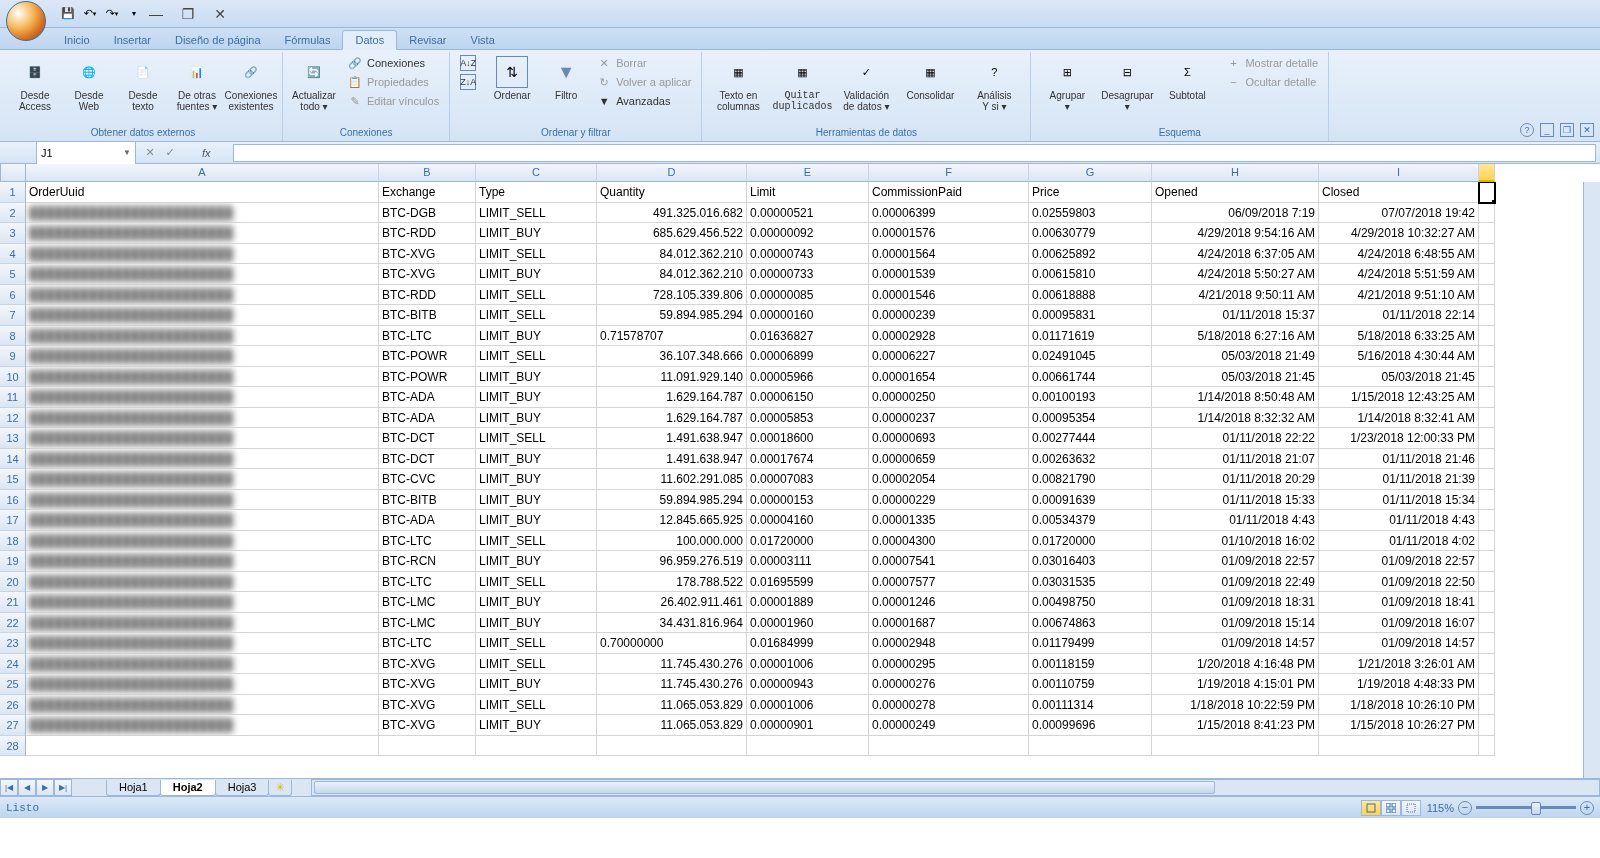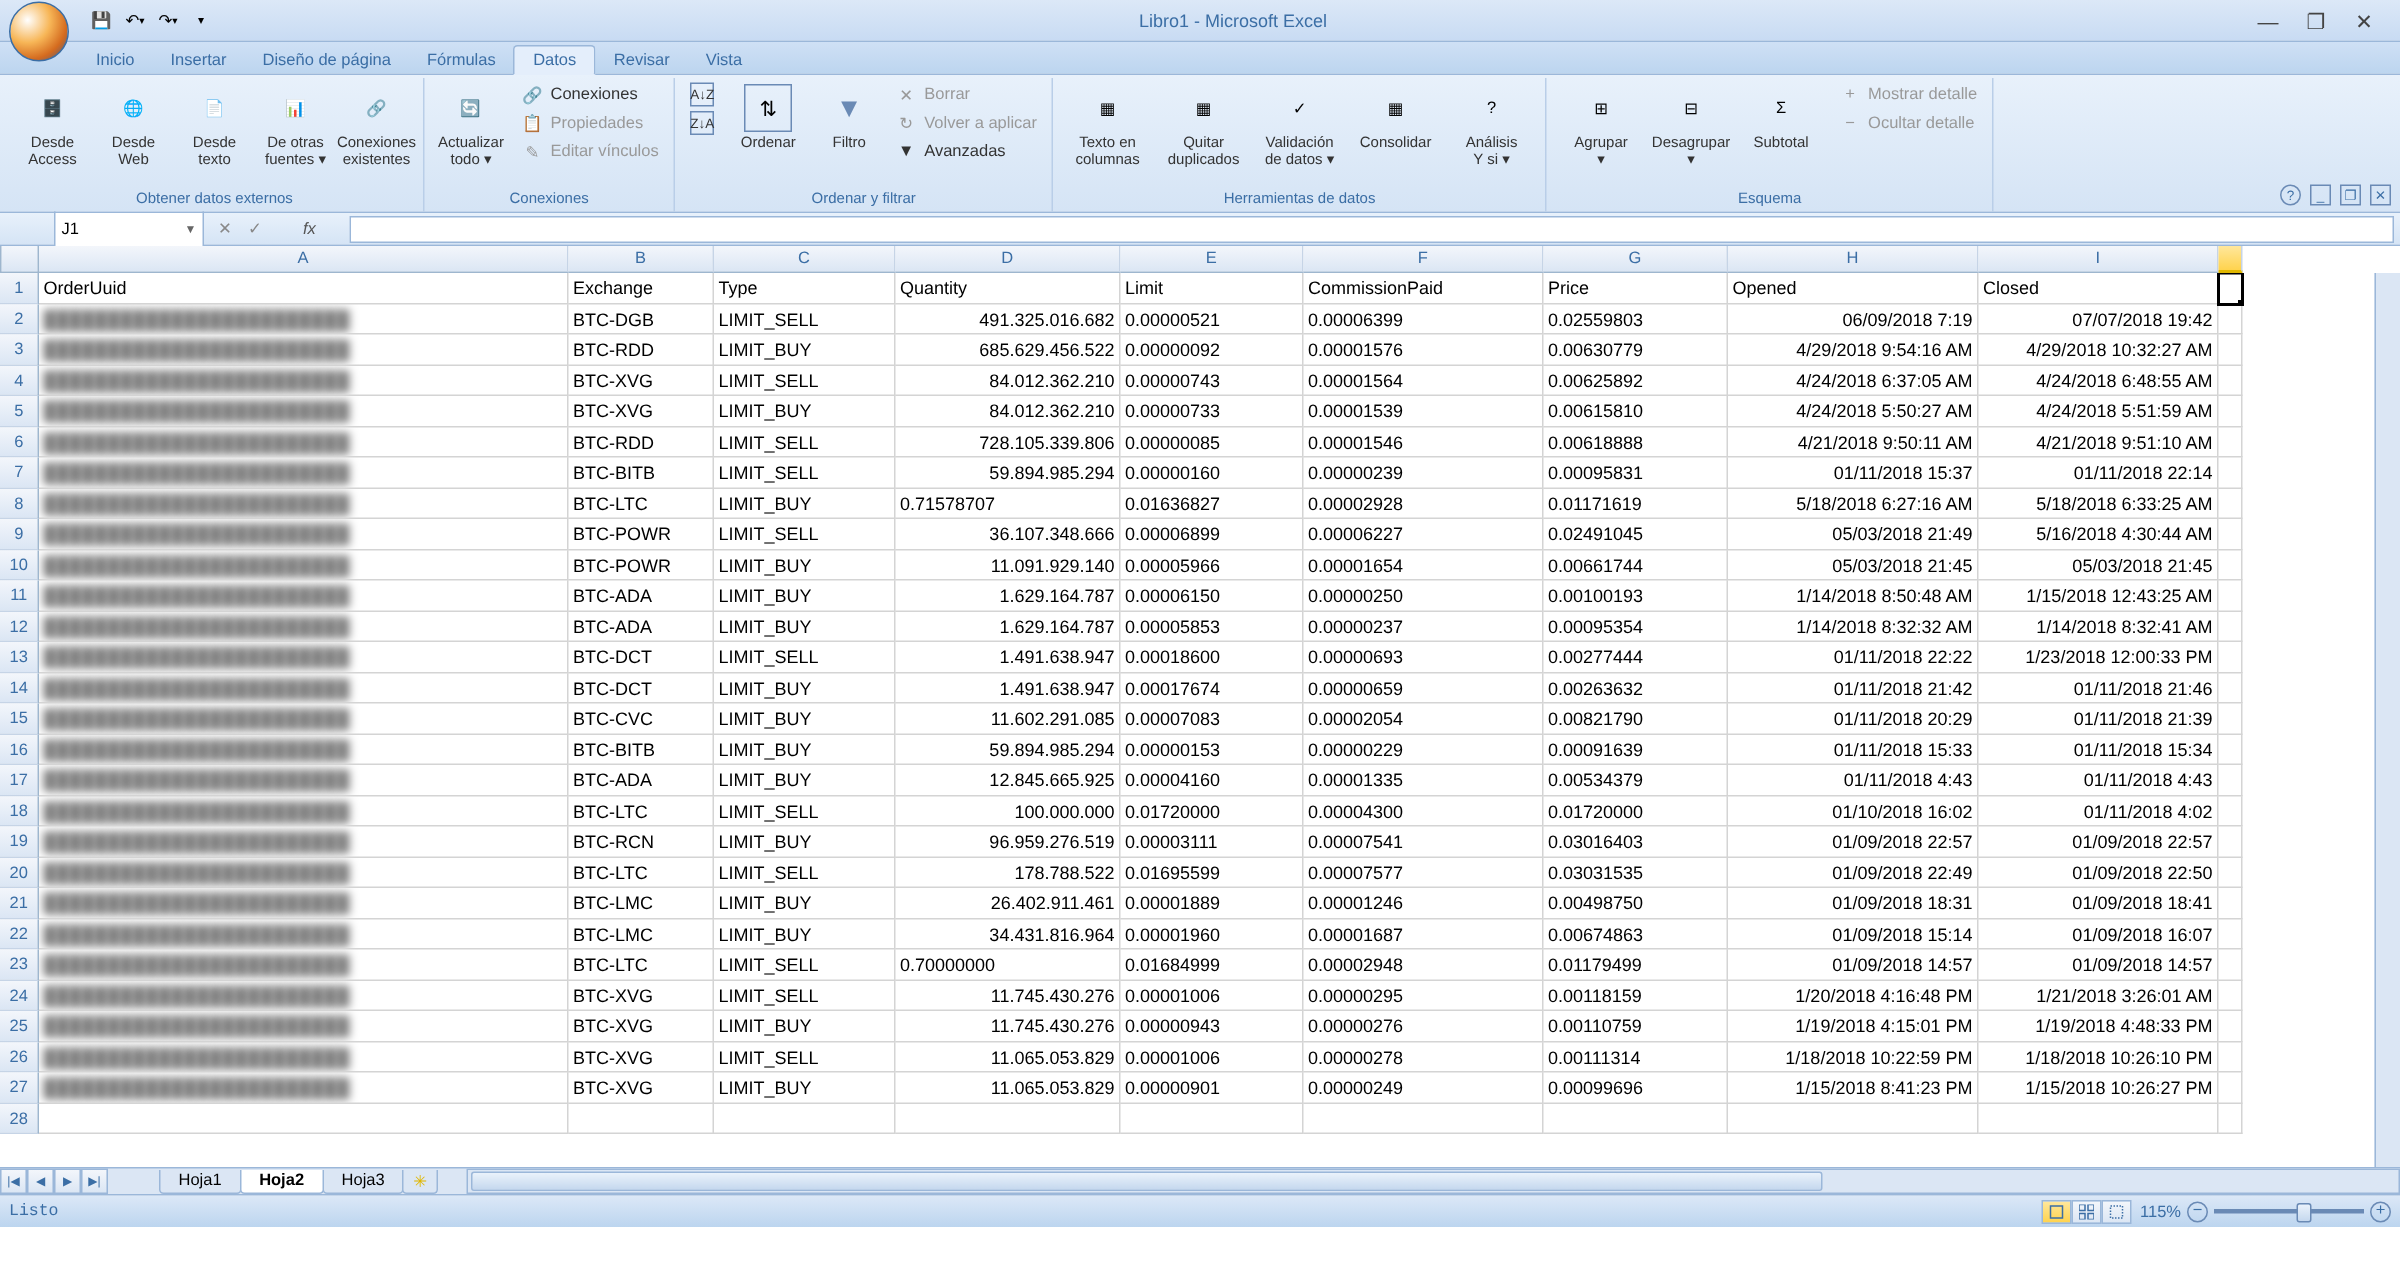--- a/index.html
+++ b/index.html
@@ -88,21 +88,20 @@
     <div class="qat-btn">
         <span>↶</span>
         <span style="font-size:7px;">▾</span>
       </div>
     <div class="qat-btn">
         <span>↷</span>
         <span style="font-size:7px;">▾</span>
       </div>
     <div class="qat-btn" style="font-size:8px;">▾</div>
   </div>
-  <div class="title">Libro1 - Microsoft Excel</div>
   <div class="win-controls">
     <span>—</span>
     <span>❐</span>
     <span>✕</span>
   </div>
 </div>
 
 <div class="tabs-row" id="tabs">
     <div class="tab">Inicio</div>
     <div class="tab">Insertar</div>
@@ -205,21 +204,21 @@
   </div>
   <div class="group">
     <div class="group-body" id="g4">
         <div class="rbtn-v" style="width: 60px;">
           <div class="ricon">▦</div>
           <div class="rlabel" style="white-space:pre;">Texto en
 columnas</div>
         </div>
         <div class="rbtn-v" style="width: 60px;">
           <div class="ricon">▦</div>
-          <div class="rlabel" style="white-space:pre;">Quitar
+          <div class="rlabel" style="white-space:pre;font-family:Liberation Mono, monospace;">Quitar
 duplicados</div>
         </div>
         <div class="rbtn-v" style="width: 60px;">
           <div class="ricon">✓</div>
           <div class="rlabel" style="white-space:pre;">Validación
 de datos ▾</div>
         </div>
         <div class="rbtn-v" style="width: 60px;">
           <div class="ricon">▦</div>
           <div class="rlabel" style="white-space:pre;">Consolidar</div>
@@ -472,21 +471,21 @@
       </div>
       <div class="row">
         <div class="row-h">14</div>
         <div class="cell cA blur">████████████████████████</div>
         <div class="cell cB">BTC-DCT</div>
         <div class="cell cC">LIMIT_BUY</div>
         <div class="cell cD r">1.491.638.947</div>
         <div class="cell cE">0.00017674</div>
         <div class="cell cF">0.00000659</div>
         <div class="cell cG">0.00263632</div>
-        <div class="cell cH r">01/11/2018 21:42</div>
+        <div class="cell cH r">01/11/2018 21:07</div>
         <div class="cell cI r">01/11/2018 21:46</div>
         <div class="cell cJ"></div>
       </div>
       <div class="row">
         <div class="row-h">15</div>
         <div class="cell cA blur">████████████████████████</div>
         <div class="cell cB">BTC-CVC</div>
         <div class="cell cC">LIMIT_BUY</div>
         <div class="cell cD r">11.602.291.085</div>
         <div class="cell cE">0.00007083</div>

